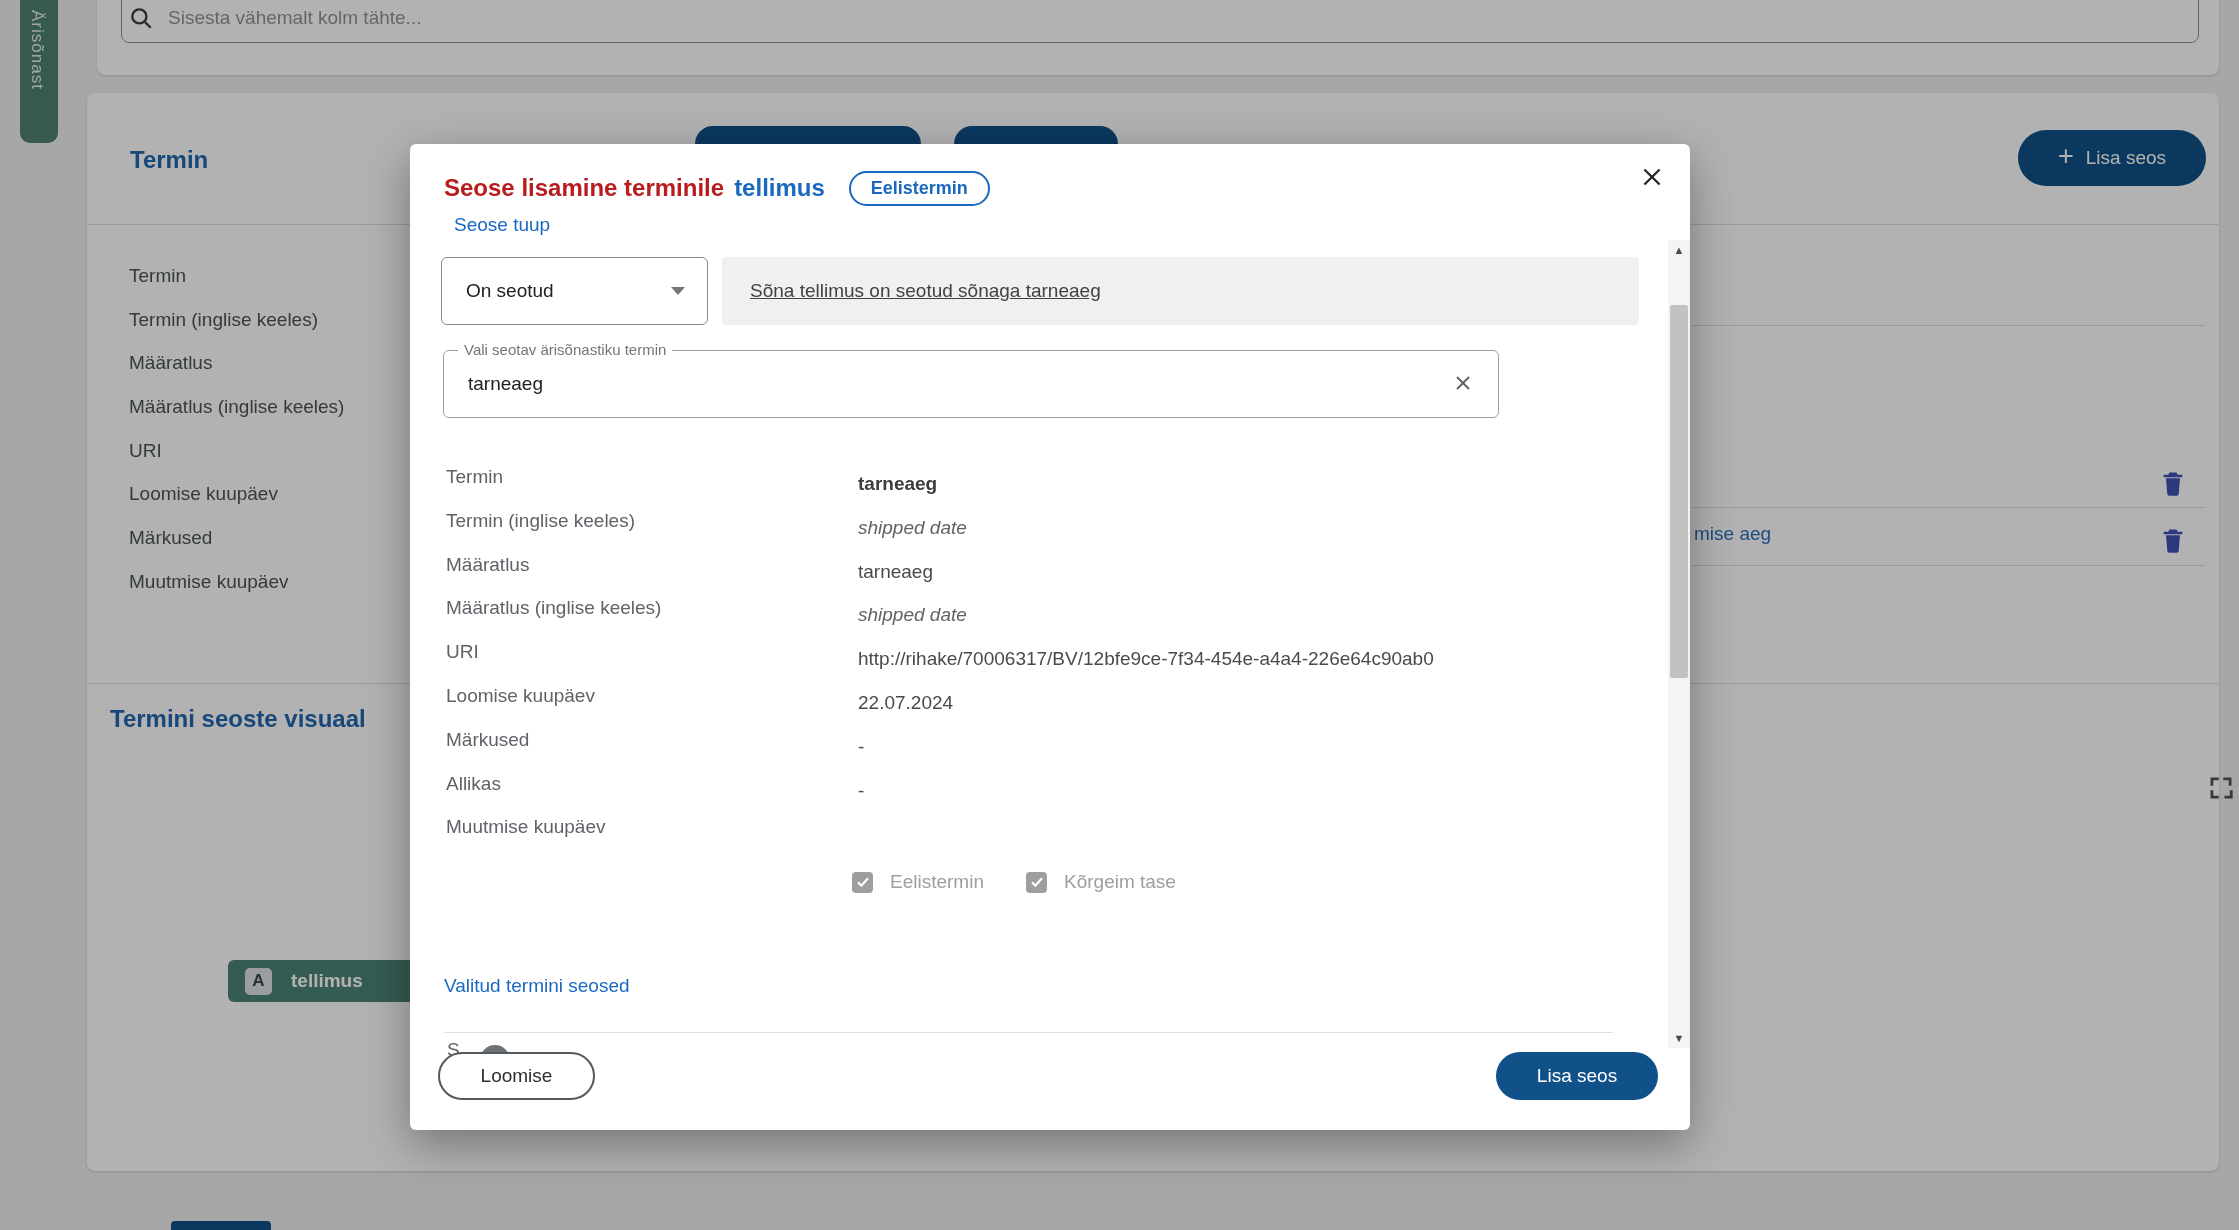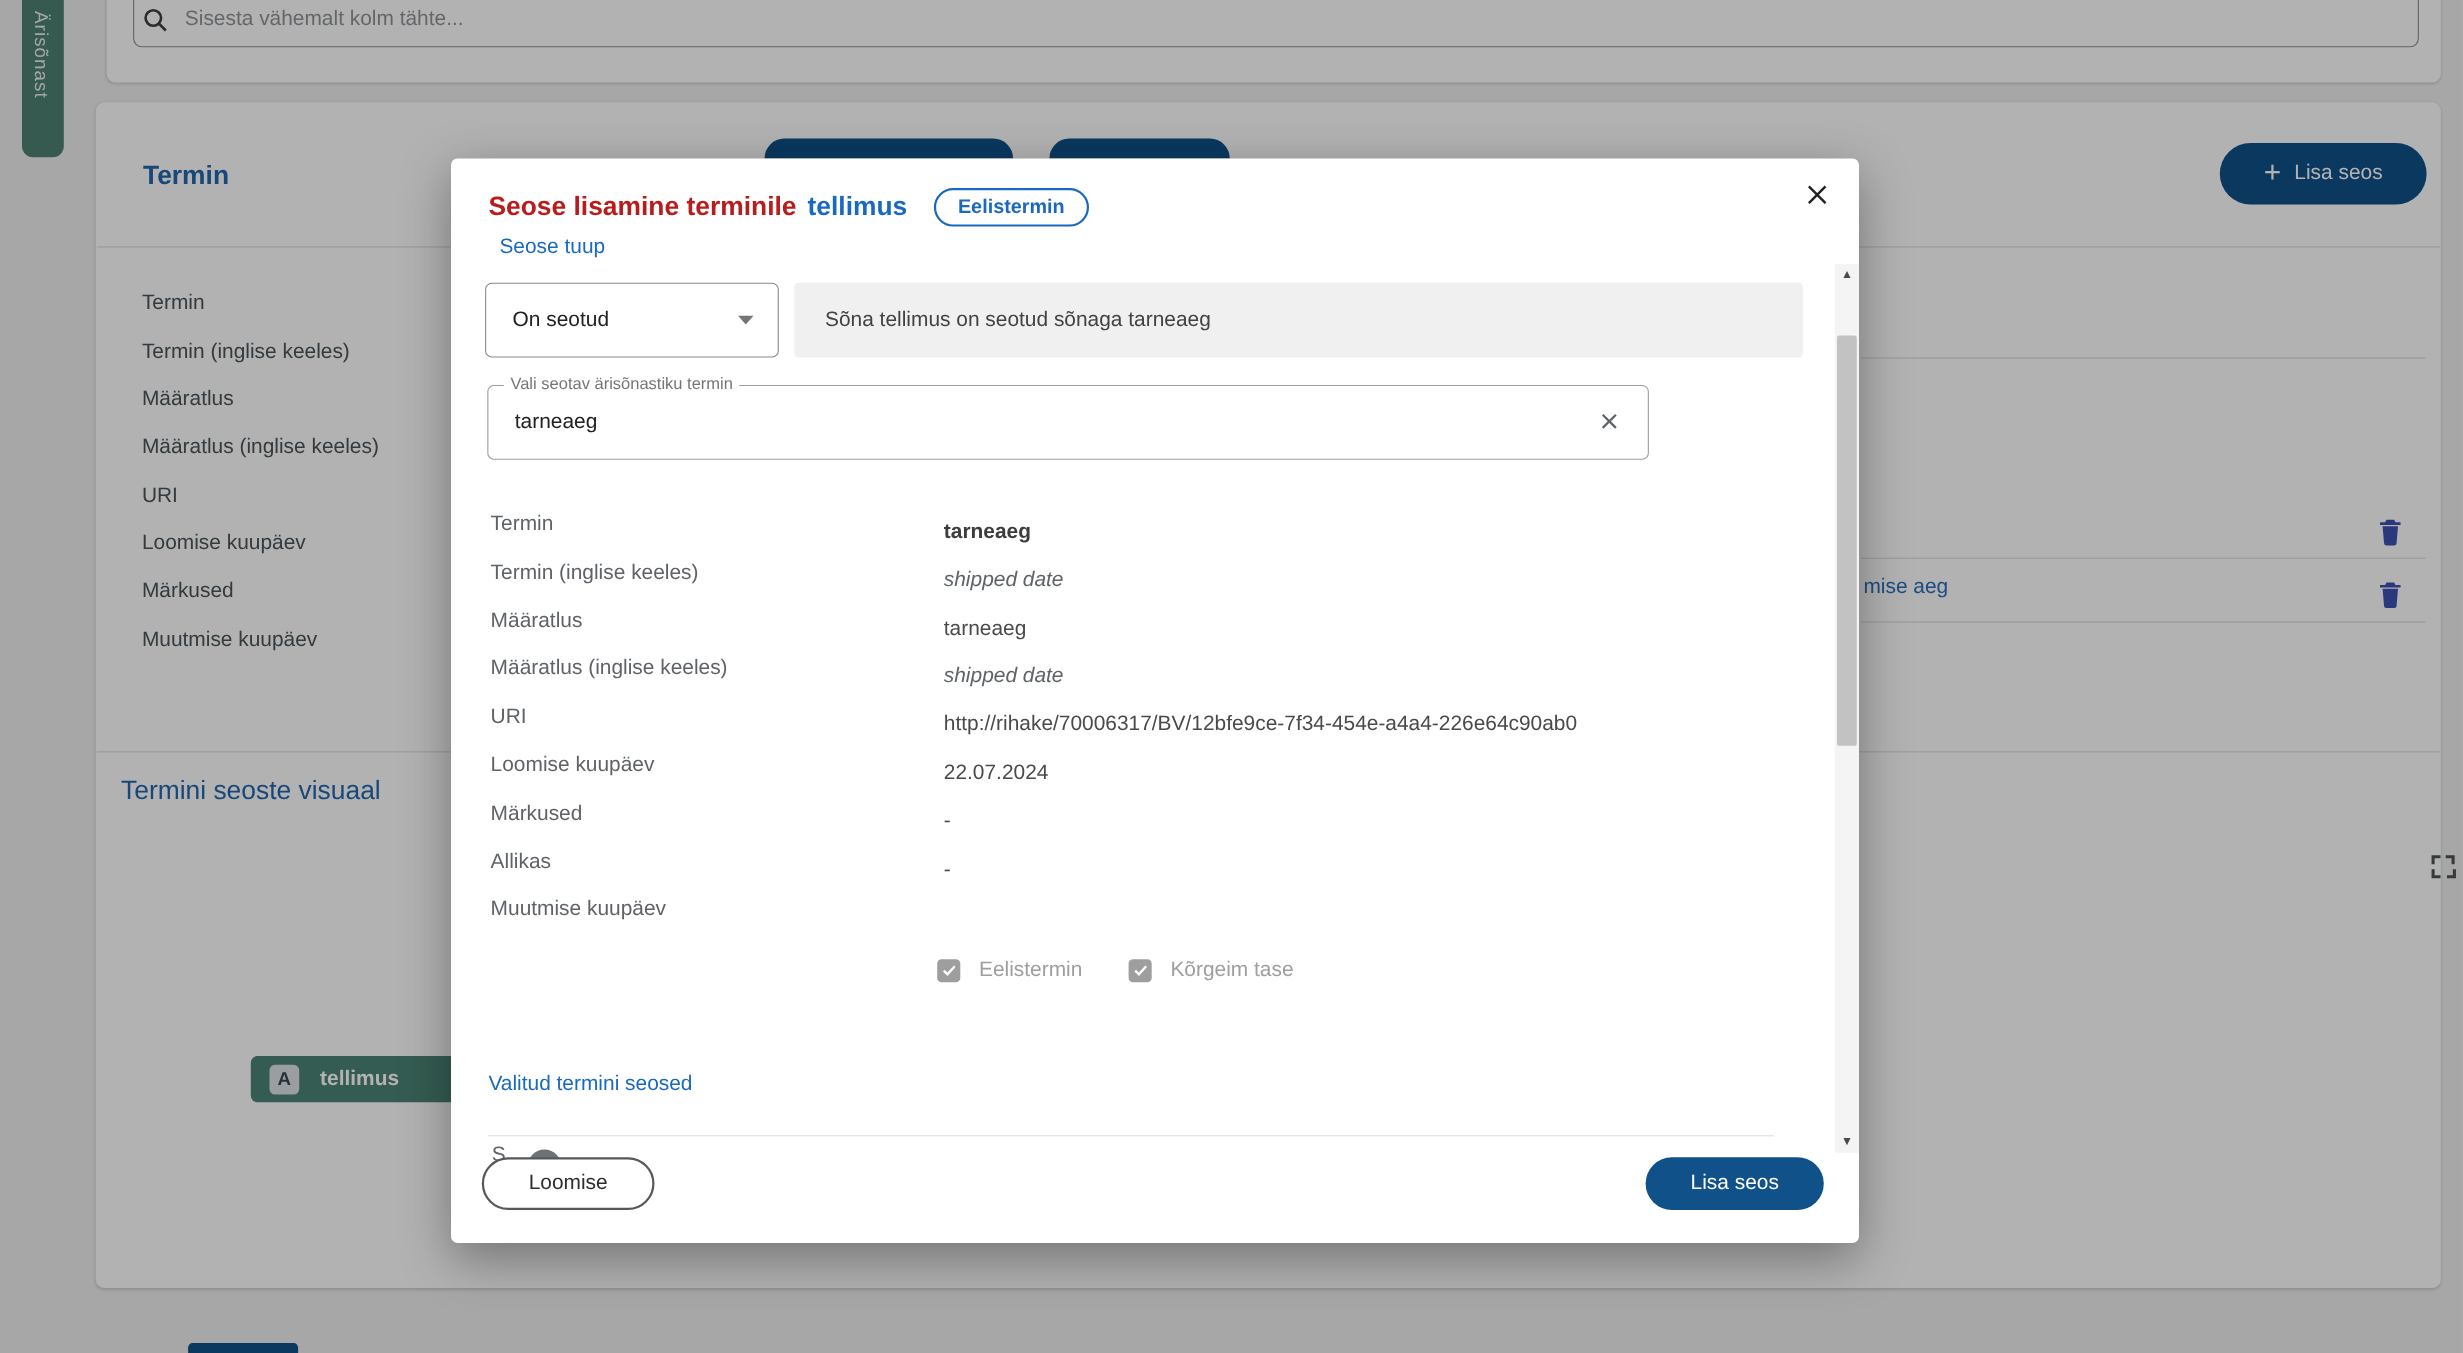--- a/index.html
+++ b/index.html
@@ -20,21 +20,21 @@
                   border-radius:8px; background:#ffffff; }
   .search-icon-wrap { left:128px; top:5px; width:26px; height:26px; color:#3c4043; }
   .search-placeholder-input { left:168px; top:2px; width:1200px; height:32px; border:none; outline:none;
                   font-size:19px; font-family:inherit; color:#424242; background:transparent; }
   .search-placeholder-input::placeholder { color:#8f9499; opacity:1; }
 
   .main-card { left:87px; top:93px; width:2132px; height:1078px; background:#ffffff;
                border-radius:8px; box-shadow:0 1px 3px rgba(0,0,0,.15); }
 
   .page-title { left:130px; top:146px; font-size:24px; font-weight:bold; color:#2368af; }
-  .section-title { left:110px; top:705px; font-size:24px; font-weight:normal; color:#2368af; }
+  .section-title { left:110px; top:705px; font-size:24px; font-weight:bold; color:#2368af; }
 
   .btn-sliver { height:18px; top:126px; background:#0f5188; border-radius:22px 22px 0 0; }
   .sliver-a { left:695px; width:226px; }
   .sliver-b { left:954px; width:164px; }
 
   .add-btn { left:2018px; top:130px; width:188px; height:56px; background:#0f5188; color:#ffffff;
              border:none; border-radius:28px; font-size:19px; font-family:inherit; display:flex;
              align-items:center; justify-content:center; gap:12px; cursor:pointer; }
   .add-btn .plus { font-size:27px; font-weight:300; line-height:1; margin-top:-3px; }
 
@@ -83,21 +83,21 @@
   .sub-type { left:28px; top:70px;margin-left:16px; }
   .sub-selected { left:34px; top:831px; }
 
   .rel-select { left:31px; top:113px; width:267px; height:68px; border:1px solid #8a8a8a; border-radius:6px;
                 display:flex; align-items:center; padding:0 22px 0 24px; cursor:pointer; background:#fff; }
   .rel-select .val { font-size:19px; color:#212121; flex:1; }
   .chevron { width:0; height:0; border-left:7px solid transparent; border-right:7px solid transparent;
              border-top:8px solid #757575; }
 
   .rel-sentence { left:312px; top:113px; width:917px; height:68px; background:#f0f0f0; border-radius:4px;
-                  display:flex; align-items:center; padding-left:28px; font-size:19px; color:#424242; }
+                  display:flex; align-items:center; padding-left:28px; font-size:19px; color:#424242;text-decoration:underline; }
 
   .term-field { left:33px; top:206px; width:1056px; height:68px; border:1px solid #9e9e9e; border-radius:6px; background:#fff; }
   .term-field .float-label { position:absolute; top:-10px; left:14px; background:#ffffff; padding:0 6px;
                   font-size:15px; color:#757575; white-space:nowrap; }
   .term-field input { position:absolute; left:24px; top:0; width:1110px; height:66px; border:none; outline:none;
                   font-size:19px; color:#212121; font-family:inherit; background:transparent; }
   .clear-btn { position:absolute; right:16px; top:14px; width:38px; height:38px; border:none; background:none;
                color:#5f6368; cursor:pointer; }
 
   .details { left:36px; top:318px; width:1180px; }

